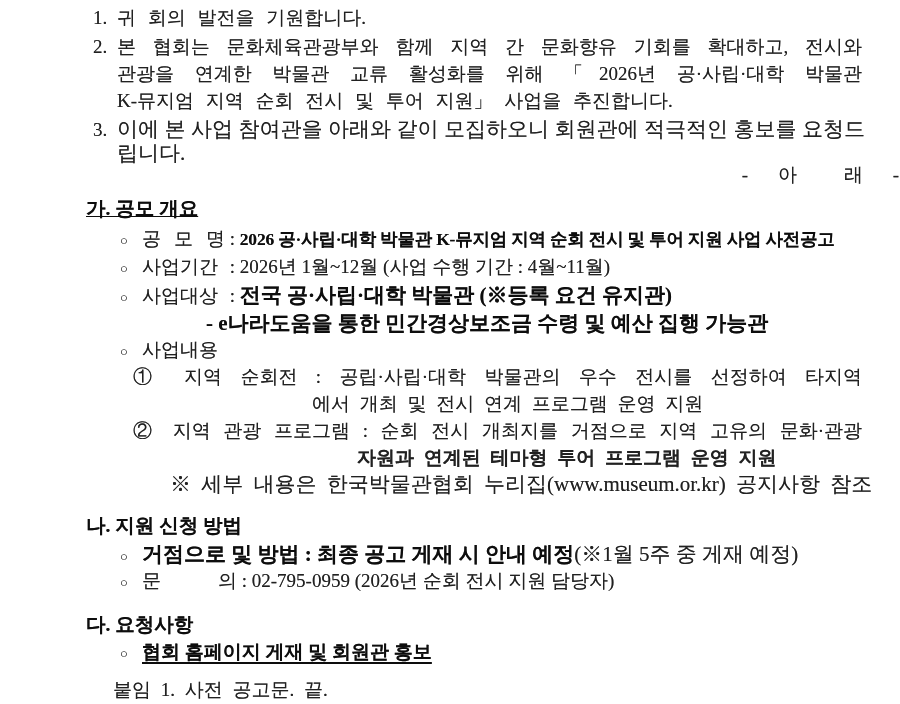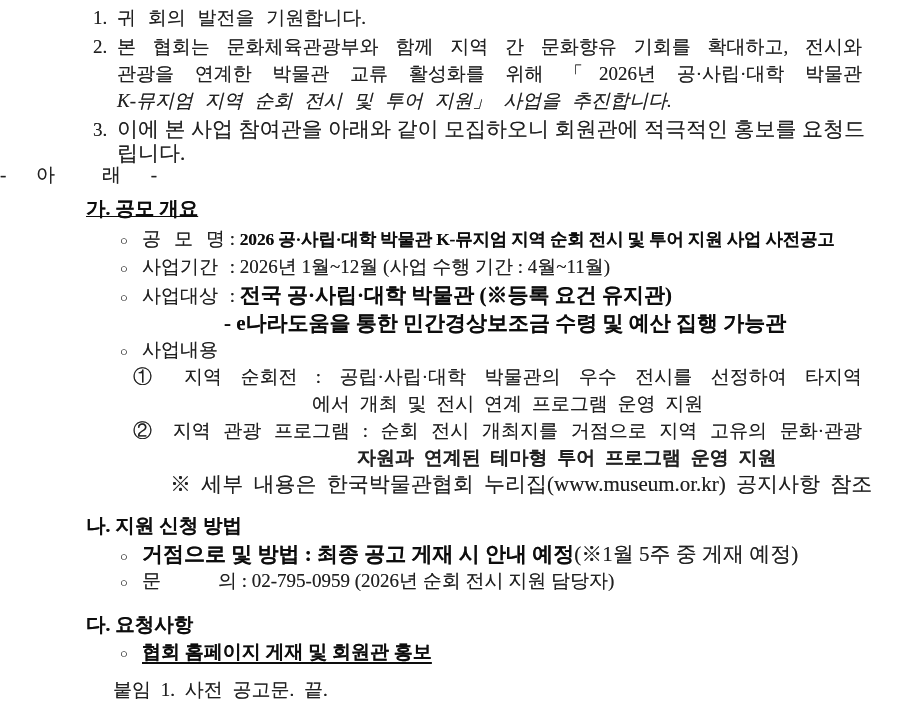--- a/index.html
+++ b/index.html
@@ -16,39 +16,39 @@
   .b { font-weight:bold; color:#0d0d0d; text-shadow:0 0 0.4px rgba(10,10,10,.6); }
   .u { text-decoration:underline; text-underline-offset:4px; text-decoration-thickness:1.5px; }
   .bullet { display:inline-block; width:22px; font-size:13px; flex:0 0 22px; }
   .lbl { display:inline-block; width:83px; flex:0 0 83px; white-space:normal; text-align:justify; text-align-last:justify; }
   .colon { white-space:pre; }
   .num { display:inline-block; }
   .fs185 { font-size:21px; }
   .fs175 { font-size:17.5px; letter-spacing:-0.2px; }
   .ws7 { word-spacing:7px; }
   .ws5 { word-spacing:5px; }
-  .divider { left:0; top:163px; width:900px; text-align:left; letter-spacing:1px; }
+  .divider { left:0; top:163px; width:900px; text-align:right; letter-spacing:1px; }
   .heading { font-size:19.5px; }
 </style>
 </head>
 <body>
 
 <div class="page">
 
   <div class="row fill ws5" style="left:93px; top:6px; width:420px; text-align-last:left;">
     <span class="num" style="flex:0 0 24px;">1.</span>
     <span class="ws7">귀 회의 발전을 기원합니다.</span>
   </div>
 
   <div class="row" style="left:93px; top:35px; width:769px;">
     <span class="num" style="flex:0 0 24px;">2.</span>
     <span class="fill" style="flex:1;">본 협회는 문화체육관광부와 함께 지역 간 문화향유 기회를 확대하고, 전시와</span>
   </div>
   <div class="ln fill" style="left:117px; top:62px; width:745px;">관광을 연계한 박물관 교류 활성화를 위해 「2026년 공·사립·대학 박물관</div>
-  <div class="ln ws7" style="left:117px; top:89px;font-style:italic;">K-뮤지엄 지역 순회 전시 및 투어 지원」 사업을 추진합니다.</div>
+  <div class="ln ws7" style="left:117px; top:89px;">K-뮤지엄 지역 순회 전시 및 투어 지원」 사업을 추진합니다.</div>
 
   <div class="row" style="left:93px; top:117px; width:772px;">
     <span class="num" style="flex:0 0 24px;">3.</span>
     <span class="fill fs185" style="flex:1;">이에 본 사업 참여관을 아래와 같이 모집하오니 회원관에 적극적인 홍보를 요청드립니다.</span>
   </div>
 
   <div class="ln divider">-     아        래     -</div>
 
   <div class="ln b heading" style="left:86px; top:197px;text-decoration:underline;">가. 공모 개요</div>
 
@@ -65,21 +65,21 @@
     <span class="colon"> : </span>
     <span>2026년 1월~12월 (사업 수행 기간 : 4월~11월)</span>
   </div>
 
   <div class="row" style="left:120px; top:283px;">
     <span class="bullet">○</span>
     <span class="lbl">사업대상</span>
     <span class="colon"> : </span>
     <span class="b fs185">전국 공·사립·대학 박물관 (※등록 요건 유지관)</span>
   </div>
-  <div class="ln b fs185" style="left:224px; top:311px;">- e나라도움을 통한 민간경상보조금 수령 및 예산 집행 가능관</div>
+  <div class="ln b fs185" style="left:206px; top:311px;">- e나라도움을 통한 민간경상보조금 수령 및 예산 집행 가능관</div>
 
   <div class="row" style="left:120px; top:338px;">
     <span class="bullet">○</span>
     <span class="lbl">사업내용</span>
   </div>
 
   <div class="ln fill" style="left:133px; top:365px; width:729px;">
     <span>①</span> <span>지역 순회전 : 공립·사립·대학 박물관의 우수 전시를 선정하여 타지역</span>
   </div>
   <div class="ln ws5" style="left:312px; top:392px;">에서 개최 및 전시 연계 프로그램 운영 지원</div>

